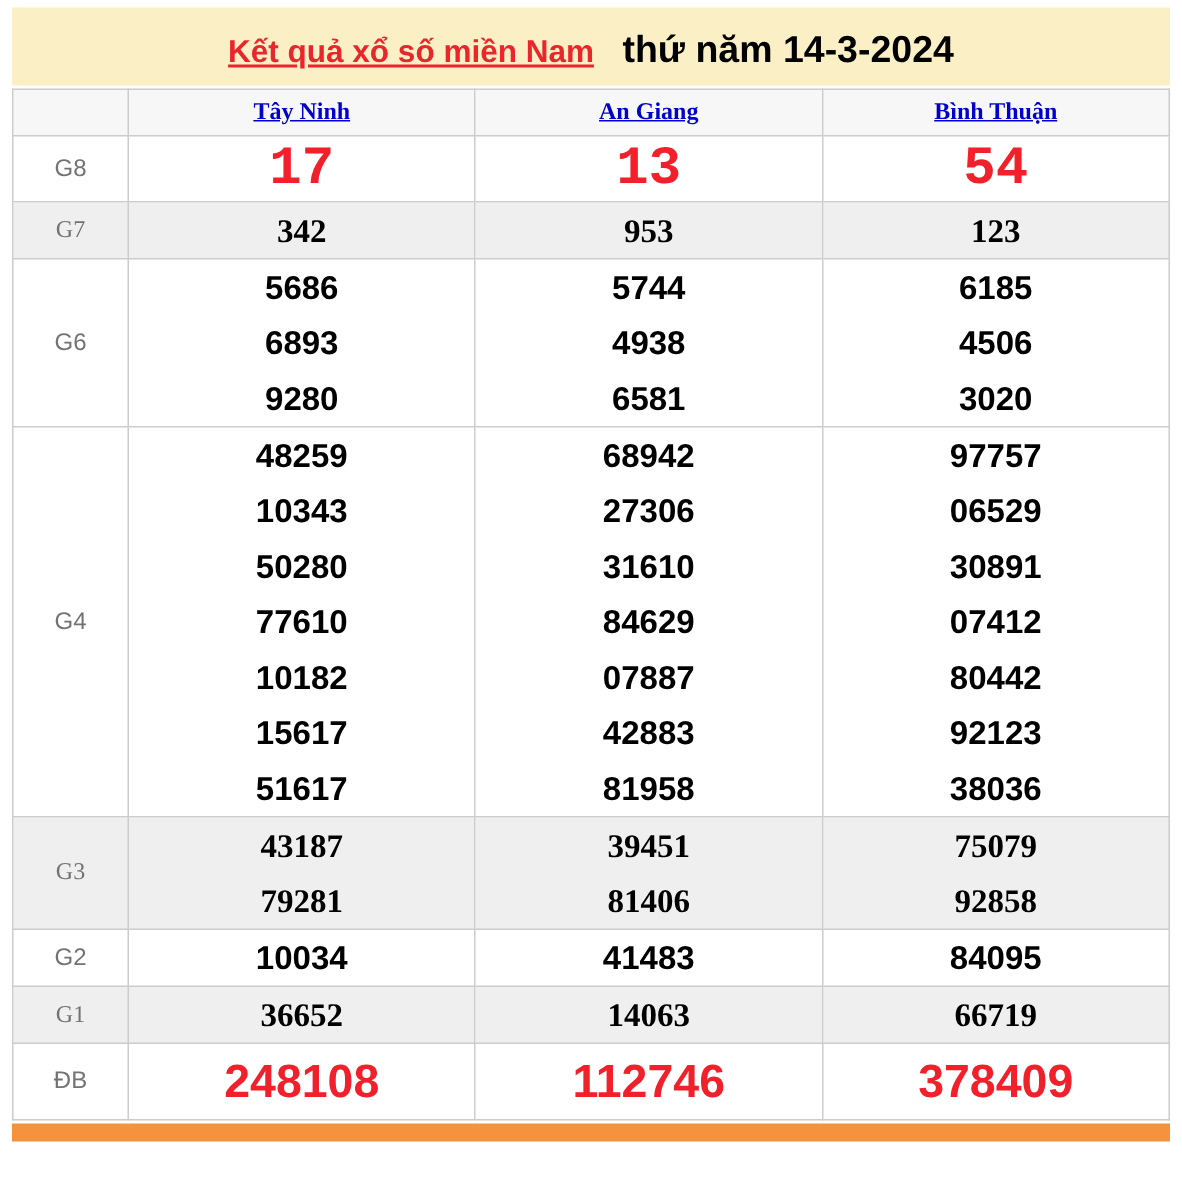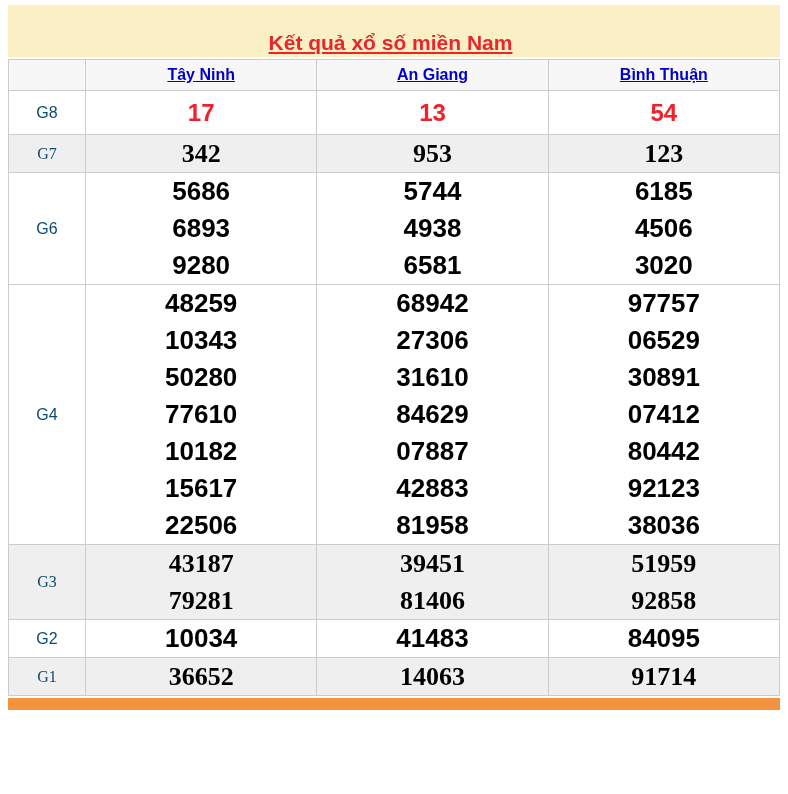--- a/index.html
+++ b/index.html
@@ -18,66 +18,67 @@
     width:788px; height:794px; overflow:hidden;
     font-family:"Liberation Sans", sans-serif;
   }
   .page { padding:5px 8px 0 8px; }
 
   
   .title-band {
     background:var(--yellow);
     height:52px;
     display:flex; align-items:baseline; justify-content:center;
-    padding-top:26px;
+    padding-top:14px;
     gap:12px;
   }
   .title-link {
     color:var(--title-red); font-weight:bold; font-size:21px;
     text-decoration:underline; cursor:pointer; margin-right:7px;
   }
   .title-rest { color:#000; font-weight:bold; font-size:25px; }
 
   
   table.results {
     width:100%; border-collapse:collapse; table-layout:fixed;
     margin-top:2px;
   }
   table.results th, table.results td {
     border:1px solid var(--border);
     text-align:center; vertical-align:middle;
     overflow:hidden;
   }
   col.c-label { width:77px; }
-  thead th { height:31px; background:var(--headrow); }
+  thead th { height:31px; background:var(--headrow);font-family:Liberation Serif, serif; }
   thead a.col-link {
     color:var(--blue); font-weight:bold; font-size:16px;
     text-decoration:underline; cursor:pointer;
   }
   tbody tr.striped { background:var(--stripe);font-family:Liberation Serif, serif; }
   tbody th.prize-label {
-    font-weight:400; font-size:16px; color:#0c4a6e; background:inherit;
+    font-weight:400; font-size:16px; color:#737373; background:inherit;
   }
   td .num-line { font-weight:bold; color:#000; }
-  td.val .num-line        { font-size:26px; line-height:37px; }
-  td.val-red-lg .num-line { font-size:24px; line-height:43px; color:var(--red); }
+  td.val .num-line        { font-size:22px; line-height:37px; }
+  td.val-red-lg .num-line { font-size:36px; line-height:43px; color:var(--red);font-family:Liberation Mono, monospace; }
   td.val-red-xl .num-line { font-size:31px; line-height:50px; color:var(--red); }
 
   
   .orange-bar {
     margin-top:2px; height:12px; background:var(--orange);
   }
 </style>
 </head>
 <body>
 
 <div class="page">
 
   <div class="title-band">
     <a class="title-link">Kết quả xổ số miền Nam</a>
+    <span class="title-rest">thứ năm 14-3-2024</span>
   </div>
 
   <table class="results">
     <colgroup>
       <col class="c-label">
         <col>
         <col>
         <col>
     </colgroup>
     <thead>
@@ -139,21 +140,21 @@
         </tr>
         <tr>
           <th class="prize-label">G4</th>
           <td class="val">
             <div class="num-line">48259</div>
             <div class="num-line">10343</div>
             <div class="num-line">50280</div>
             <div class="num-line">77610</div>
             <div class="num-line">10182</div>
             <div class="num-line">15617</div>
-            <div class="num-line">22506</div>
+            <div class="num-line">51617</div>
           </td>
           <td class="val">
             <div class="num-line">68942</div>
             <div class="num-line">27306</div>
             <div class="num-line">31610</div>
             <div class="num-line">84629</div>
             <div class="num-line">07887</div>
             <div class="num-line">42883</div>
             <div class="num-line">81958</div>
           </td>
@@ -171,21 +172,21 @@
           <th class="prize-label">G3</th>
           <td class="val">
             <div class="num-line">43187</div>
             <div class="num-line">79281</div>
           </td>
           <td class="val">
             <div class="num-line">39451</div>
             <div class="num-line">81406</div>
           </td>
           <td class="val">
-            <div class="num-line">51959</div>
+            <div class="num-line">75079</div>
             <div class="num-line">92858</div>
           </td>
         </tr>
         <tr>
           <th class="prize-label">G2</th>
           <td class="val">
             <div class="num-line">10034</div>
           </td>
           <td class="val">
             <div class="num-line">41483</div>
@@ -196,21 +197,33 @@
         </tr>
         <tr class="striped">
           <th class="prize-label">G1</th>
           <td class="val">
             <div class="num-line">36652</div>
           </td>
           <td class="val">
             <div class="num-line">14063</div>
           </td>
           <td class="val">
-            <div class="num-line">91714</div>
+            <div class="num-line">66719</div>
+          </td>
+        </tr>
+        <tr>
+          <th class="prize-label">ĐB</th>
+          <td class="val-red-xl">
+            <div class="num-line">248108</div>
+          </td>
+          <td class="val-red-xl">
+            <div class="num-line">112746</div>
+          </td>
+          <td class="val-red-xl">
+            <div class="num-line">378409</div>
           </td>
         </tr>
       </tbody>
   </table>
 
   <div class="orange-bar"></div>
 
 </div>
 
 </body></html>

